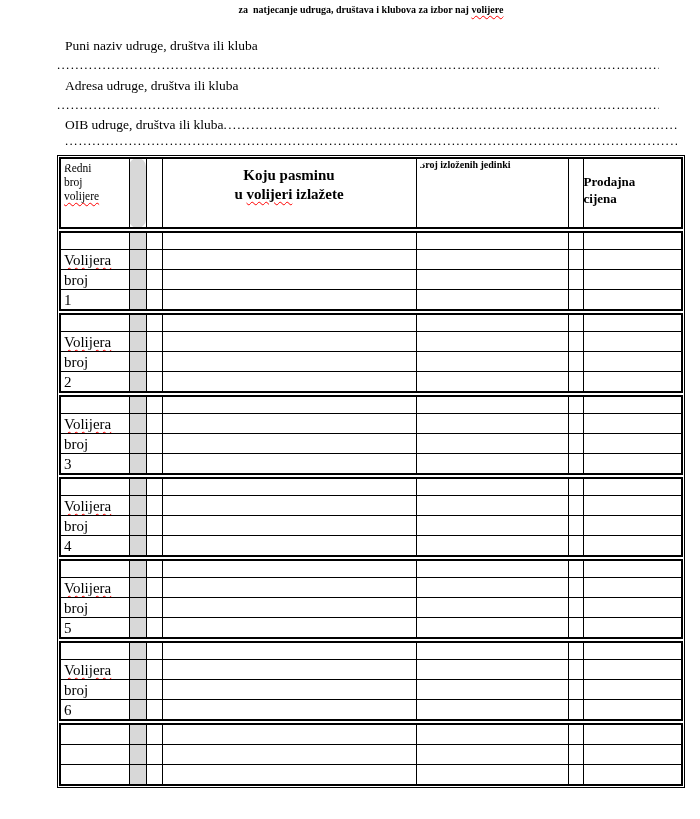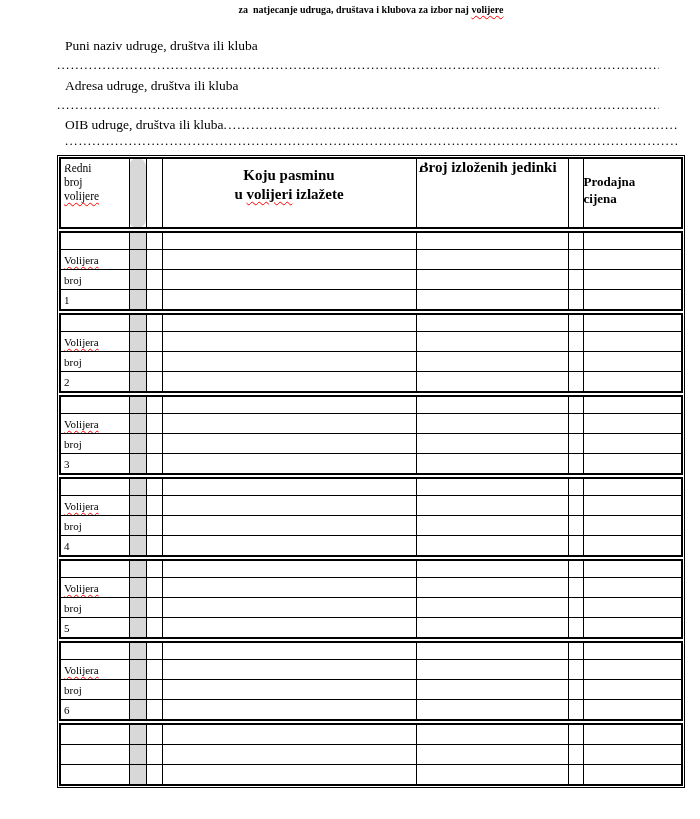--- a/index.html
+++ b/index.html
@@ -25,26 +25,26 @@
   }
   .tbl{border:1px solid #000;padding:1px;margin-top:7px;}
   table.block{border-collapse:collapse;width:100%;table-layout:fixed;border:2px solid #000;}
   table.block.sep{margin-top:2px;}
   td{border:1px solid #000;padding:0;overflow:hidden;}
   .gray{background:#d8d8d8;}
   
   tr.hrow td{height:54px;vertical-align:top;border-radius:20px;}
   td.h-redni{font-size:11.5px;line-height:14px;padding:2px 0 0 3px;font-weight:normal;}
   td.h-pasmina{font-weight:bold;font-size:15px;text-align:center;line-height:19px;padding-top:7px;vertical-align:top;}
-  td.h-jedinki{font-weight:bold;font-size:15px;vertical-align:middle;padding-left:2px;}
+  td.h-jedinki{font-weight:bold;font-size:10px;vertical-align:middle;padding-left:2px;}
   td.h-cijena{font-weight:bold;font-size:13px;text-align:left;line-height:17px;padding-top:14px;}
   
   tr.r1 td{height:15px;}
   tr.rx td{height:18px;}
-  td.c1{padding-left:3px;font-size:11px;vertical-align:bottom;line-height:15px;padding-bottom:1px;}
+  td.c1{padding-left:3px;font-size:15px;vertical-align:bottom;line-height:15px;padding-bottom:1px;}
 </style>
 </head>
 <body>
 
 <div class="content">
 
   <div class="subtitle"><span>za  natjecanje udruga, društava i klubova za izbor naj </span><span class="wavy">volijere</span></div>
 
   <div class="formline f1">Puni naziv udruge, društva ili kluba</div>
   <div class="dotline">......................................................................................................................................................</div>

